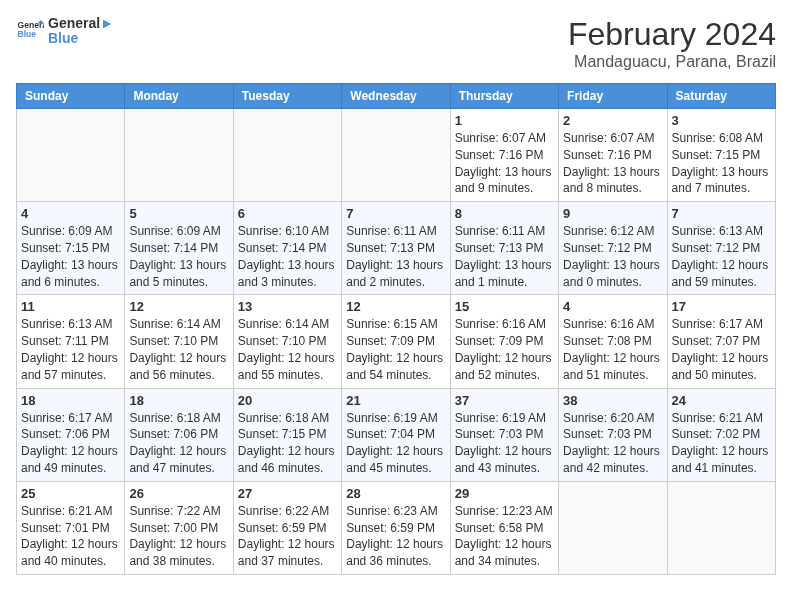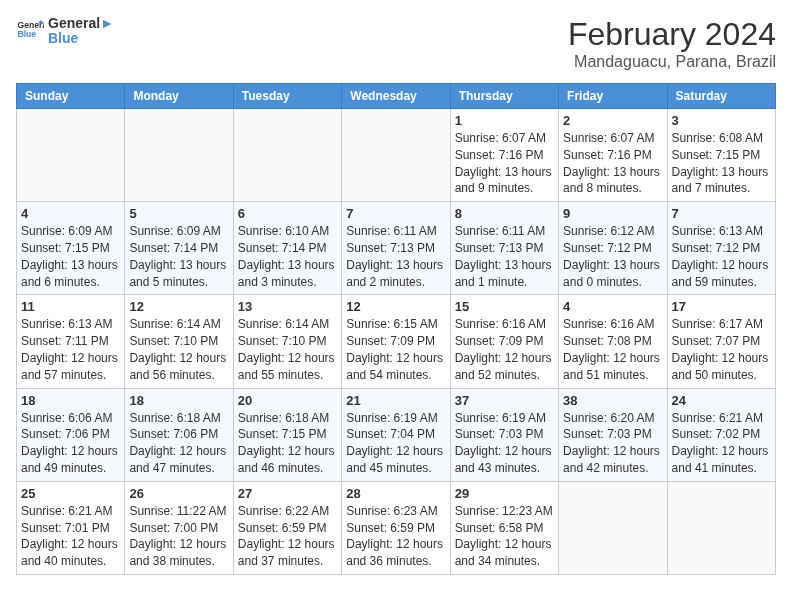--- a/index.html
+++ b/index.html
@@ -252,21 +252,21 @@
           <span class="day-num">17</span>
           <div class="day-info">Sunrise: 6:17 AM
 Sunset: 7:07 PM
 Daylight: 12 hours
 and 50 minutes.</div>
         </td>
       </tr>
       <tr>
         <td>
           <span class="day-num">18</span>
-          <div class="day-info">Sunrise: 6:06 AM
+          <div class="day-info">Sunrise: 6:17 AM
 Sunset: 7:06 PM
 Daylight: 12 hours
 and 49 minutes.</div>
         </td>
         <td>
           <span class="day-num">18</span>
           <div class="day-info">Sunrise: 6:18 AM
 Sunset: 7:06 PM
 Daylight: 12 hours
 and 47 minutes.</div>
@@ -310,21 +310,21 @@
       <tr>
         <td>
           <span class="day-num">25</span>
           <div class="day-info">Sunrise: 6:21 AM
 Sunset: 7:01 PM
 Daylight: 12 hours
 and 40 minutes.</div>
         </td>
         <td>
           <span class="day-num">26</span>
-          <div class="day-info">Sunrise: 11:22 AM
+          <div class="day-info">Sunrise: 7:22 AM
 Sunset: 7:00 PM
 Daylight: 12 hours
 and 38 minutes.</div>
         </td>
         <td>
           <span class="day-num">27</span>
           <div class="day-info">Sunrise: 6:22 AM
 Sunset: 6:59 PM
 Daylight: 12 hours
 and 37 minutes.</div>

